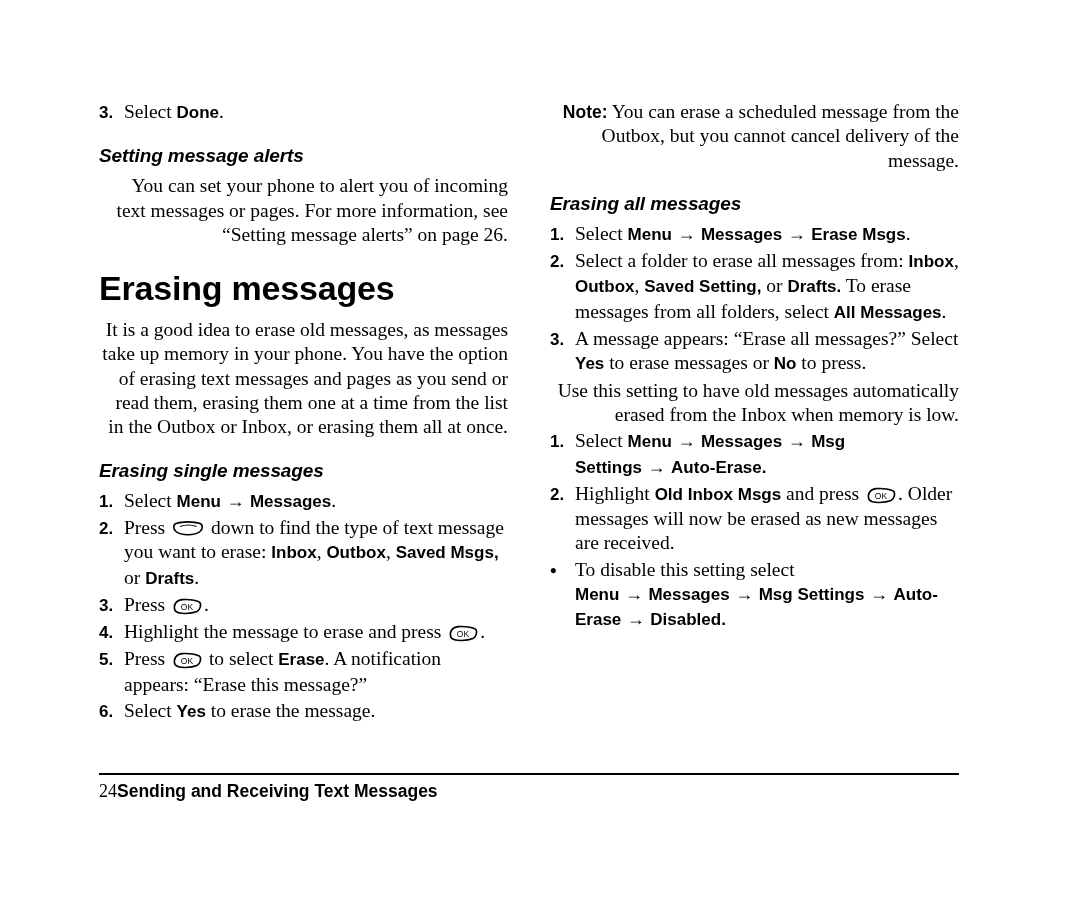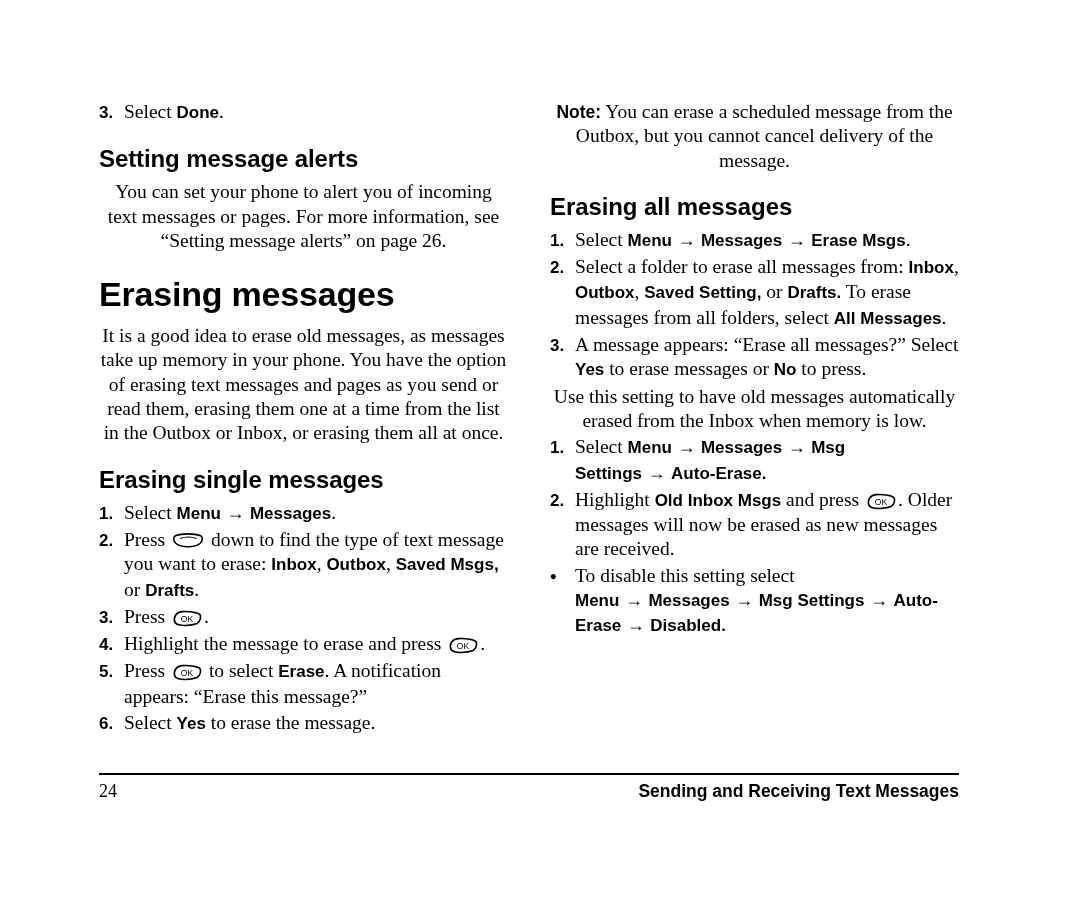--- a/index.html
+++ b/index.html
@@ -37,29 +37,30 @@
   h1.section-title {
     font-family: "Liberation Sans", sans-serif;
     font-weight: bold;
     font-size: 34px;
     margin: 22px 0 10px 0;
     letter-spacing: -0.2px;
   }
   h2.sub-title {
     font-family: "Liberation Sans", sans-serif;
     font-weight: bold;
-    font-size: 24px;
+    font-size: 19px;
     margin: 20px 0 7px 0;
     letter-spacing: -0.1px;
+    font-style: italic;
   }
   p.body-text {
     font-size: 19.5px;
     line-height: 24.3px;
     margin: 0 0 2px 0;
-    text-align: center;
+    text-align: right;
   }
   .ol {
     margin: 2px 0 0 0;
     padding: 0;
   }
   .li {
     display: flex;
     font-size: 19.5px;
     line-height: 24.3px;
     margin-bottom: 2px;
@@ -112,21 +113,21 @@
     width: 860px;
     height: 2px;
     background: #000;
   }
   .footer {
     position: absolute;
     left: 99px;
     top: 781px;
     width: 860px;
     display: flex;
-    justify-content: space-between;
+    justify-content: flex-start;
     align-items: baseline;
     font-family: "Liberation Sans", sans-serif;
     font-size: 17.5px;
     font-weight: bold;
   }
   .footer .page-num {
     font-weight: normal;
     font-family: "Liberation Serif", serif;
     font-size: 18px;
   }

